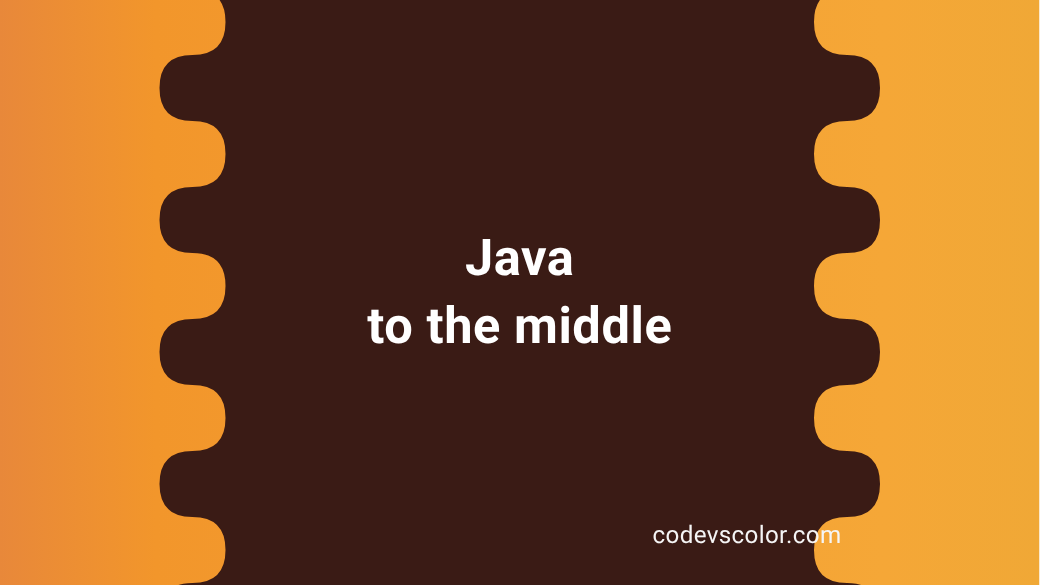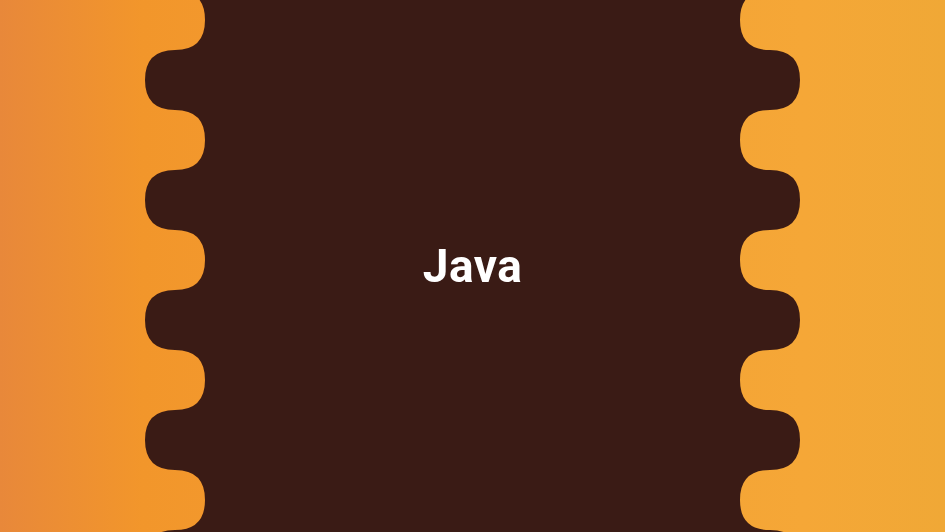--- a/index.html
+++ b/index.html
@@ -108,15 +108,17 @@
         Q 740 50 740 20
         Q 740 -10 770 -10
         Q 800 -10 800 -40
         Z
       "></path>
     </svg>
   </div>
 
   <div class="title-container">
     <div class="title-line">Java</div>
+    <div class="title-line">to the middle</div>
   </div>
 
+  <div class="attribution">codevscolor.com</div>
 </div>
 
 </body></html>

